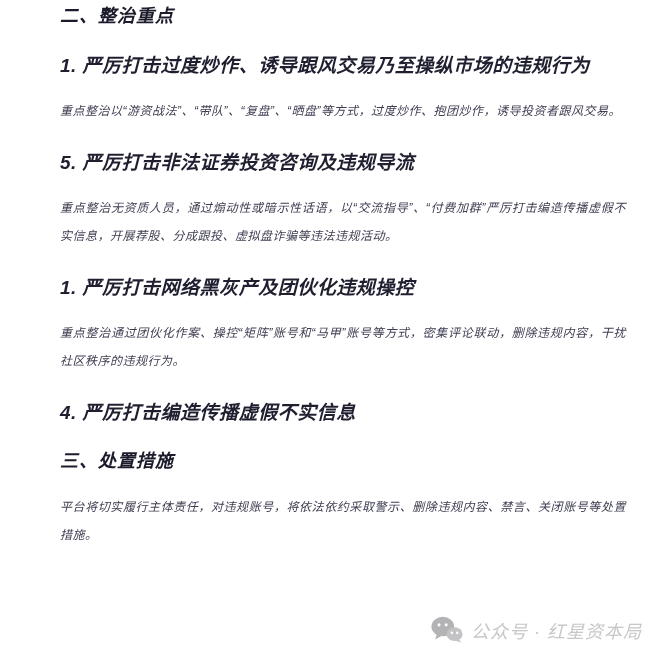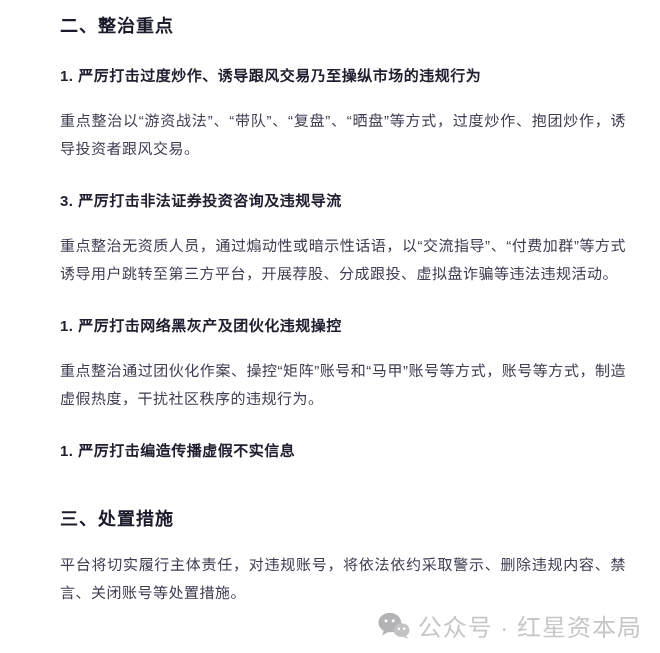--- a/index.html
+++ b/index.html
@@ -11,62 +11,63 @@
     width: 660px;
     height: 653px;
     position: relative;
     overflow: hidden;
     font-family: "Liberation Sans", "DejaVu Sans", sans-serif;
   }
   .page {
     box-sizing: border-box;
     width: 660px;
     height: 653px;
-    padding: 14px 34px 0 60px;
+    padding: 4px 34px 0 60px;
     position: relative;
+    font-style: italic;
   }
   .doc-title {
     margin: 0;
     font-size: 18px;
     line-height: 24px;
     font-weight: 700;
     color: #1b1b2b;
     letter-spacing: 1px;
   }
   .doc-title.second {
-    margin-top: 45px;
+    margin-top: 25px;
   }
   .item-heading {
     margin: 27px 0 0 0;
-    font-size: 15px;
+    font-size: 19px;
     line-height: 22px;
     font-weight: 700;
     color: #1f1f30;
     letter-spacing: 0.5px;
   }
   .para {
     margin: 20px 0 0 0;
-    font-size: 15px;
+    font-size: 12px;
     line-height: 28px;
     font-weight: 400;
     color: #3e3e52;
     text-align: justify;
     letter-spacing: 0.5px;
   }
   .watermark {
     position: absolute;
     right: 18px;
     bottom: 10px;
     display: flex;
     align-items: center;
     gap: 8px;
     pointer-events: none;
   }
   .watermark-text {
-    font-size: 24px;
+    font-size: 18px;
     color: #c7c7c9;
     letter-spacing: 1px;
     white-space: nowrap;
   }
   .wechat-icon {
     width: 32px;
     height: 27px;
     display: inline-block;
     flex: 0 0 auto;
   }
@@ -74,27 +75,27 @@
 </head>
 <body>
 
 <div class="page">
 
   <h2 class="doc-title">二、整治重点</h2>
 
   <h3 class="item-heading">1. 严厉打击过度炒作、诱导跟风交易乃至操纵市场的违规行为</h3>
   <p class="para">重点整治以“游资战法”、“带队”、“复盘”、“晒盘”等方式，过度炒作、抱团炒作，诱导投资者跟风交易。</p>
 
-  <h3 class="item-heading">3. 严厉打击非法证券投资咨询及违规导流</h3>
-  <p class="para">重点整治无资质人员，通过煽动性或暗示性话语，以“交流指导”、“付费加群”等方式诱导用户跳转至第三方平台，开展荐股、分成跟投、虚拟盘诈骗等违法违规活动。</p>
+  <h3 class="item-heading">5. 严厉打击非法证券投资咨询及违规导流</h3>
+  <p class="para">重点整治无资质人员，通过煽动性或暗示性话语，以“交流指导”、“付费加群”严厉打击编造传播虚假不实信息，开展荐股、分成跟投、虚拟盘诈骗等违法违规活动。</p>
 
   <h3 class="item-heading">1. 严厉打击网络黑灰产及团伙化违规操控</h3>
-  <p class="para">重点整治通过团伙化作案、操控“矩阵”账号和“马甲”账号等方式，账号等方式，制造虚假热度，干扰社区秩序的违规行为。</p>
+  <p class="para">重点整治通过团伙化作案、操控“矩阵”账号和“马甲”账号等方式，密集评论联动，删除违规内容，干扰社区秩序的违规行为。</p>
 
-  <h3 class="item-heading">1. 严厉打击编造传播虚假不实信息</h3>
+  <h3 class="item-heading">4. 严厉打击编造传播虚假不实信息</h3>
 
   <h2 class="doc-title second">三、处置措施</h2>
 
   <p class="para">平台将切实履行主体责任，对违规账号，将依法依约采取警示、删除违规内容、禁言、关闭账号等处置措施。</p>
 
   <div class="watermark">
     <span class="wechat-icon">
       <svg viewBox="0 0 38 32" width="32" height="27" aria-hidden="true">
 
         <ellipse cx="14" cy="12.5" rx="13.5" ry="11.5" fill="#b3b3b5"></ellipse>

